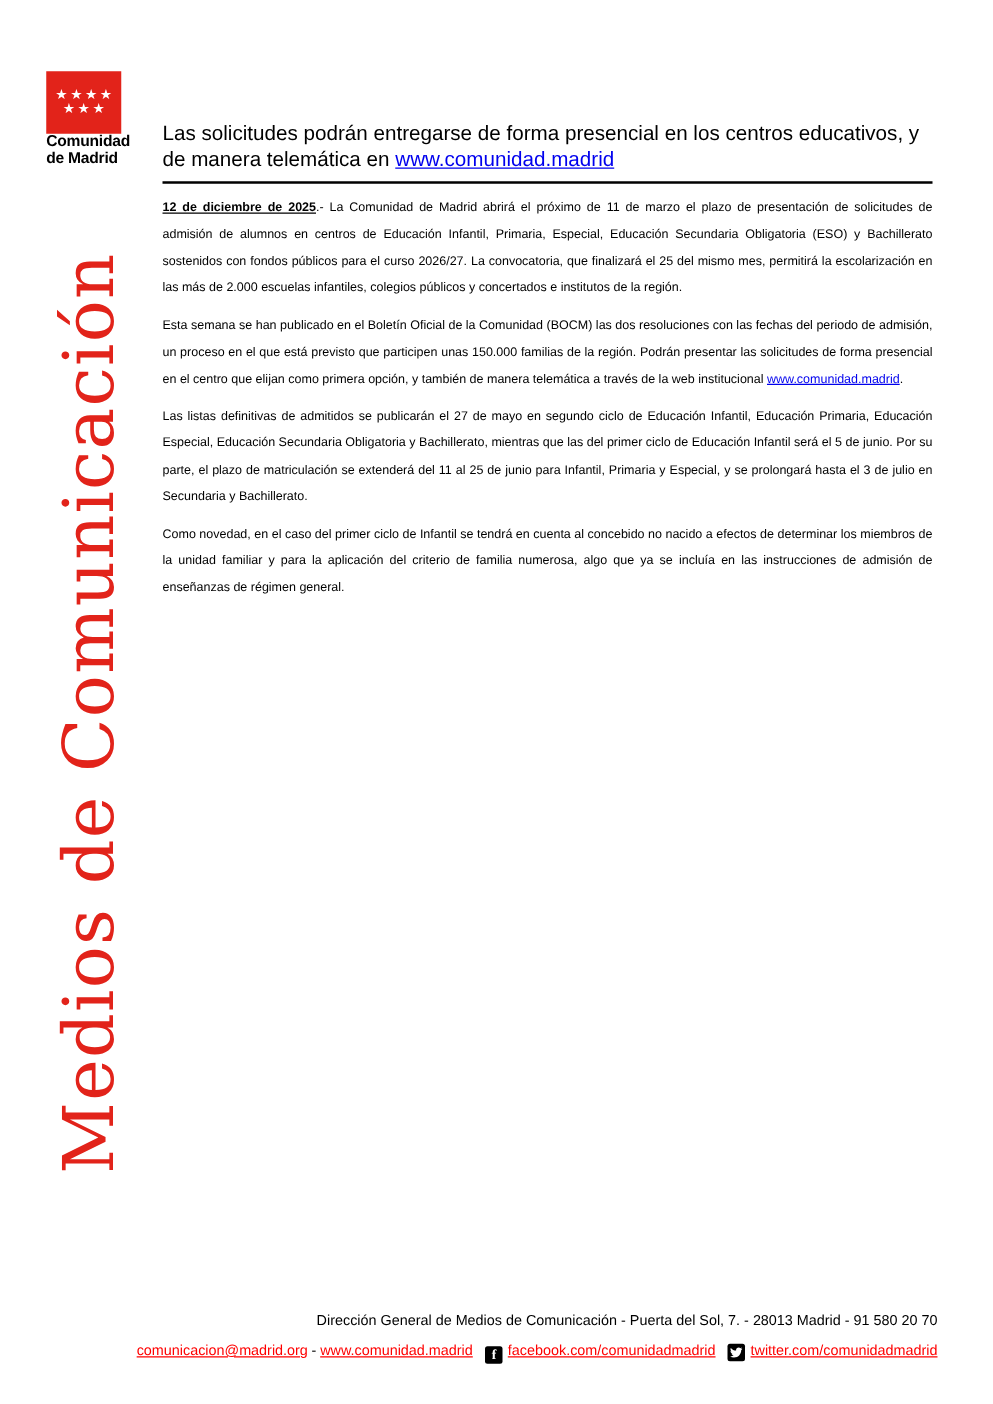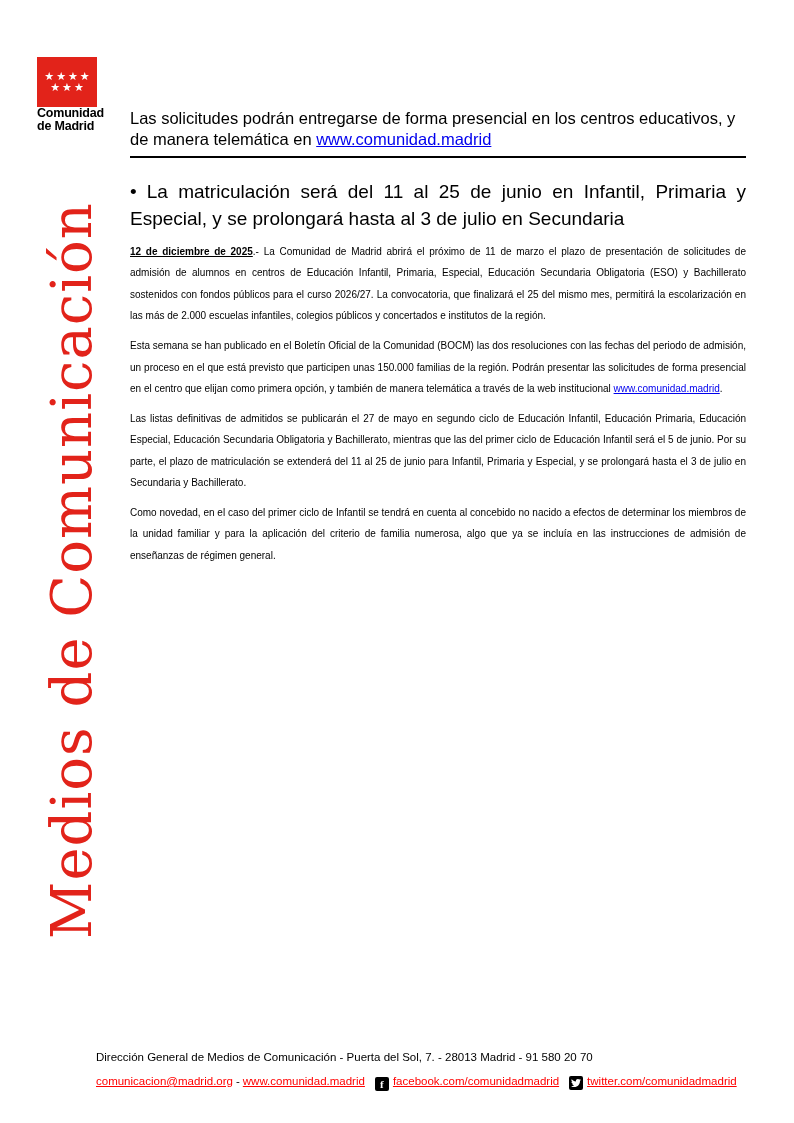--- a/index.html
+++ b/index.html
@@ -28,42 +28,42 @@
   
   .vertical {
     position:absolute; left:40px; top:978px; width:815px; height:64px;
     transform:rotate(-90deg); transform-origin:0 0;
     font-family:"DejaVu Serif", serif; font-size:56px; line-height:64px;
     color:var(--brand-red,#e2231a); text-align:center; white-space:nowrap;
     letter-spacing:1px;
   }
 
   
-  .content { position:absolute; left:130px; top:108px; width:616px; }
+  .content { position:absolute; left:130px; top:97px; width:616px; }
   .intro { font-size:16.5px; line-height:20.5px; text-align:left; }
   a.blue-link { color:#0000ee; text-decoration:underline; }
   .rule { border-bottom:2px solid #000; margin-top:7px; }
 
   .title {
     margin-top:30px; font-size:26px; line-height:33.5px; font-weight:normal;
     text-align:justify; letter-spacing:0.2px;
   }
 
   .bullet { margin-top:20px; font-size:19px; line-height:27px; text-align:justify; }
   .bullet + .bullet { margin-top:0; }
   .bullet .dot { padding-right:10px; }
 
   .body { margin-top:9px; font-size:10px; line-height:21.4px; text-align:justify; }
   .body + .body { margin-top:8.5px; }
   .body .date { font-weight:bold; text-decoration:underline; }
 
   
   .footer {
     position:absolute; left:96px; right:44px; bottom:32px;
-    text-align:left; font-size:11.5px; line-height:14px;
+    text-align:right; font-size:11.5px; line-height:14px;
   }
   .footer .line2 { margin-top:10px; white-space:nowrap; }
   a.red-link { color:#ff0000; text-decoration:underline; }
   .footer .sep { color:#000; padding:0 3px; }
   .social-icon {
     display:inline-flex; width:14px; height:14px; background:#000; border-radius:2px;
     color:#fff; align-items:center; justify-content:center;
     vertical-align:-3px; margin:0 4px 0 10px;
     font-family:"Liberation Serif", serif; font-weight:bold; font-size:11px;
   }
@@ -87,21 +87,20 @@
 
   <div class="vertical">Medios de Comunicación</div>
 
   <main class="content">
 
     <p class="intro"><span>Las solicitudes podrán entregarse de forma presencial en los centros educativos, y de manera telemática en </span><a href="#" class="blue-link">www.comunidad.madrid</a></p>
 
     <div class="rule"></div>
 
 
-    <p class="bullet"><span class="dot">•</span><span>La matriculación será del 11 al 25 de junio en Infantil, Primaria y Especial, y se prolongará hasta al 3 de julio en Secundaria</span></p>
 
 
     <p class="body"><strong class="date">12 de diciembre de 2025</strong><span>.- </span><span>La Comunidad de Madrid abrirá el próximo de 11 de marzo el plazo de presentación de solicitudes de admisión de alumnos en centros de Educación Infantil, Primaria, Especial, Educación Secundaria Obligatoria (ESO) y Bachillerato sostenidos con fondos públicos para el curso 2026/27. La convocatoria, que finalizará el 25 del mismo mes, permitirá la escolarización en las más de 2.000 escuelas infantiles, colegios públicos y concertados e institutos de la región.</span></p>
 
     <p class="body"><span>Esta semana se han publicado en el Boletín Oficial de la Comunidad (BOCM) las dos resoluciones con las fechas del periodo de admisión, un proceso en el que está previsto que participen unas 150.000 familias de la región. Podrán presentar las solicitudes de forma presencial en el centro que elijan como primera opción, y también de manera telemática a través de la web institucional </span><a href="#" class="blue-link">www.comunidad.madrid</a><span>.</span></p>
 
     <p class="body">Las listas definitivas de admitidos se publicarán el 27 de mayo en segundo ciclo de Educación Infantil, Educación Primaria, Educación Especial, Educación Secundaria Obligatoria y Bachillerato, mientras que las del primer ciclo de Educación Infantil será el 5 de junio. Por su parte, el plazo de matriculación se extenderá del 11 al 25 de junio para Infantil, Primaria y Especial, y se prolongará hasta el 3 de julio en Secundaria y Bachillerato.</p>
 
     <p class="body">Como novedad, en el caso del primer ciclo de Infantil se tendrá en cuenta al concebido no nacido a efectos de determinar los miembros de la unidad familiar y para la aplicación del criterio de familia numerosa, algo que ya se incluía en las instrucciones de admisión de enseñanzas de régimen general.</p>
 

